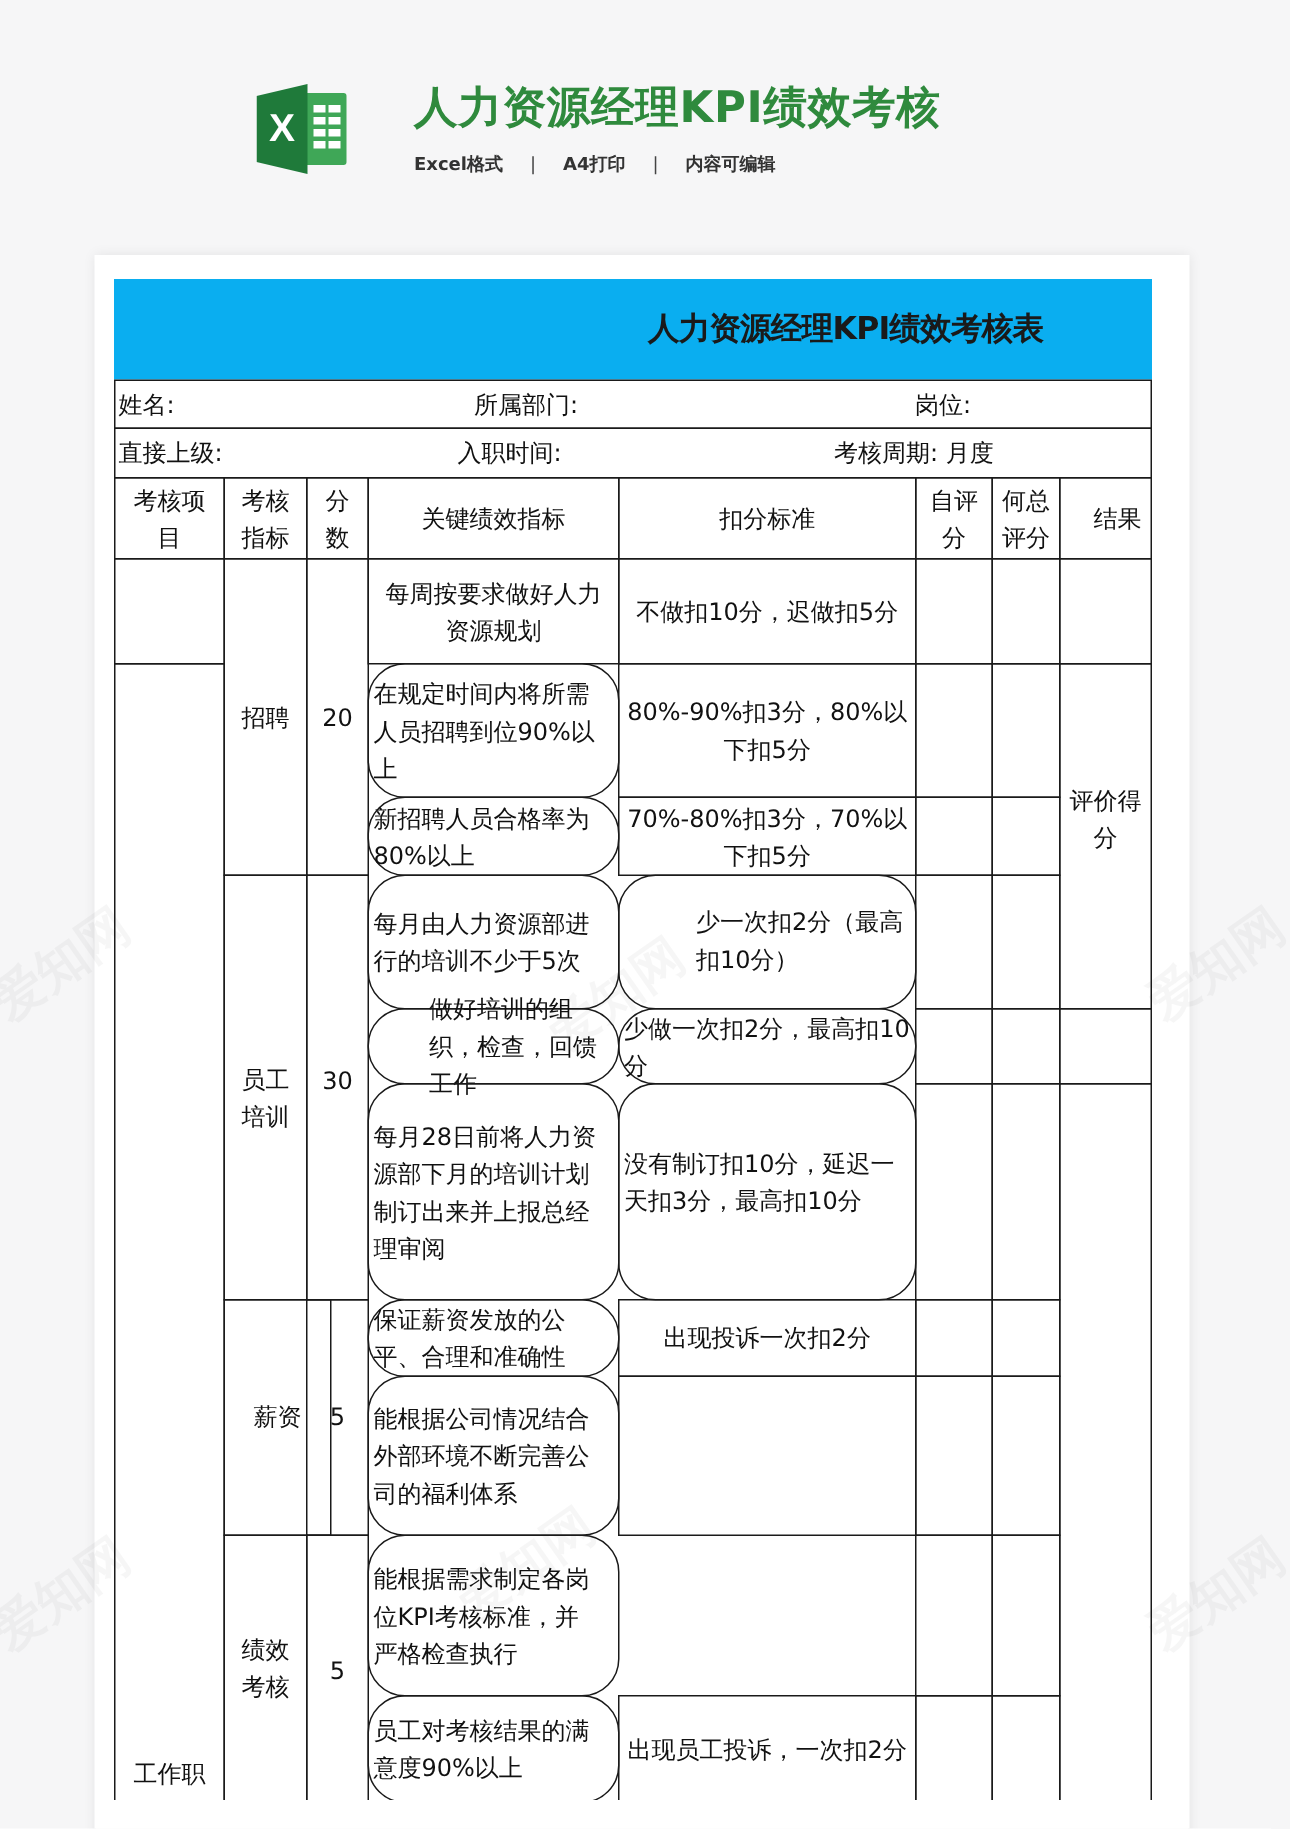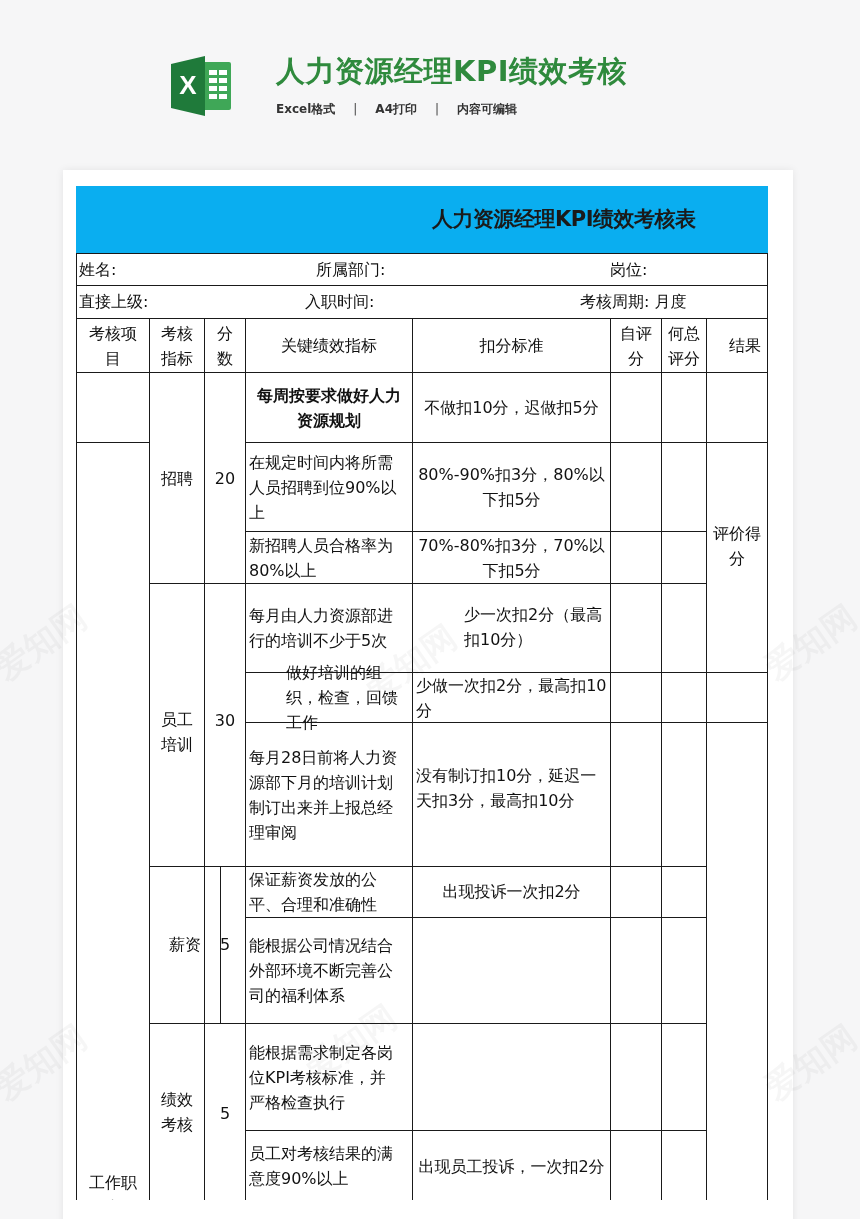--- a/index.html
+++ b/index.html
@@ -37,21 +37,21 @@
     font-size: 21px; font-weight: bold; color: #1a1a1a; white-space: nowrap;
     letter-spacing: -0.5px;
   }
   .cell {
     position: absolute; box-sizing: border-box;
     border: 1.5px solid #1a1a1a;
     display: flex; align-items: center; justify-content: center;
     font-size: 16px; line-height: 25px; text-align: center;
     padding: 0 3px; background: transparent;
   }
-  .cell.left { justify-content: flex-start; text-align: left; }
+  .cell.left { justify-content: flex-start; text-align: left; border-radius: 25px; }
   .cell.left .txt { text-align: left; }
   .txt { display: block; word-break: break-all; }
   .info-label { position: absolute; font-size: 16px; white-space: nowrap; line-height: 20px; }
 
   .watermark {
     position: absolute; font-size: 34px; color: rgba(0,0,0,0.035);
     transform: rotate(-35deg); white-space: nowrap; pointer-events: none;
     font-weight: bold;
   }
 </style>
@@ -95,21 +95,21 @@
   <div class="banner-title">人力资源经理KPI绩效考核表</div>
 
   <div class="cell" style="left:76px; top:253px; width:692px; height:33px;"></div>
   <div class="info-label" style="left:79px; top:260px;">姓名:</div>
   <div class="info-label" style="left:316px; top:260px;">所属部门:</div>
   <div class="info-label" style="left:610px; top:260px;">岗位:</div>
 
   <div class="cell" style="left:76px; top:285px; width:692px; height:34px;"></div>
   <div class="info-label" style="left:79px; top:292px;">直接上级:</div>
   <div class="info-label" style="left:305px; top:292px;">入职时间:</div>
-  <div class="info-label" style="left:556px; top:292px;margin-left:24px;">考核周期: 月度</div>
+  <div class="info-label" style="left:556px; top:292px;">考核周期: 月度</div>
 
   <div class="cell" style="left:76px; top:318px; width:74px; height:55px;">
       <span class="txt" style="width:60px">考核项目</span>
     </div>
   <div class="cell" style="left:149px; top:318px; width:56px; height:55px;">
       <span class="txt" style="width:34px">考核指标</span>
     </div>
   <div class="cell" style="left:204px; top:318px; width:42px; height:55px;">
       <span class="txt" style="width:18px">分数</span>
     </div>
@@ -152,21 +152,21 @@
   <div class="cell" style="left:204px; top:866px; width:42px; height:158px;">
       <span class="txt" style="margin-top:-2px;">5</span>
     </div>
   <div class="cell" style="left:149px; top:1023px; width:56px; height:220px; align-items:flex-start;">
       <span class="txt" style="width:34px; margin-top:63px;">绩效考核</span>
     </div>
   <div class="cell" style="left:204px; top:1023px; width:42px; height:220px; align-items:flex-start;">
       <span class="txt" style="margin-top:77px;">5</span>
     </div>
 
-  <div class="cell" style="left:245px; top:372px; width:168px; height:71px;font-weight:bold;">
+  <div class="cell" style="left:245px; top:372px; width:168px; height:71px;">
       <span class="txt" style="width:148px">每周按要求做好人力资源规划</span>
     </div>
   <div class="cell" style="left:412px; top:372px; width:199px; height:71px;">
       <span class="txt" style="width:180px">不做扣10分，迟做扣5分</span>
     </div>
 
   <div class="cell left" style="left:245px; top:442px; width:168px; height:90px;">
       <span class="txt" style="width:148px">在规定时间内将所需人员招聘到位90%以上</span>
     </div>
   <div class="cell" style="left:412px; top:442px; width:199px; height:90px;">

